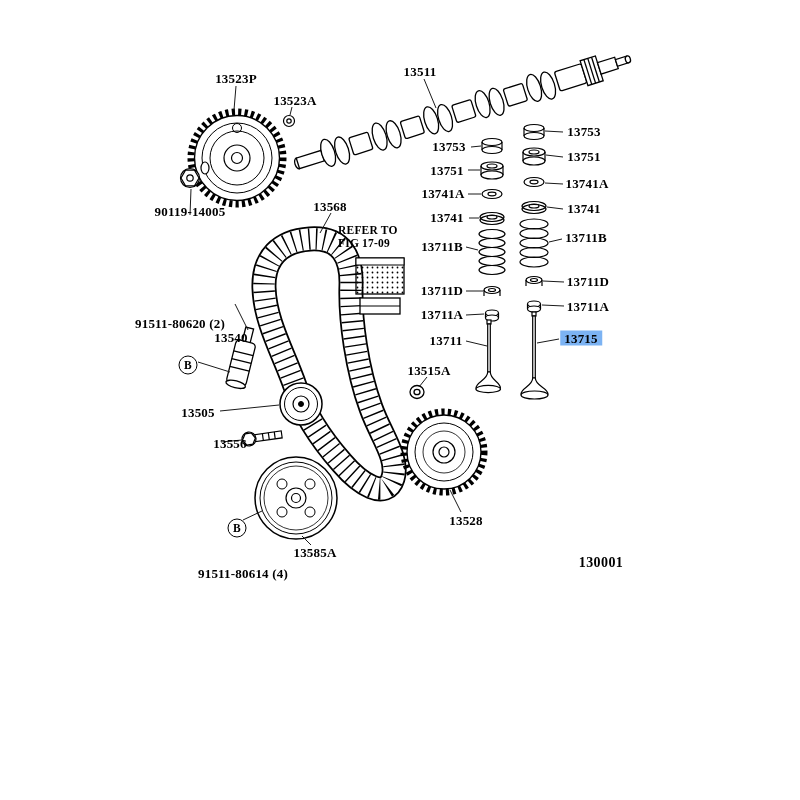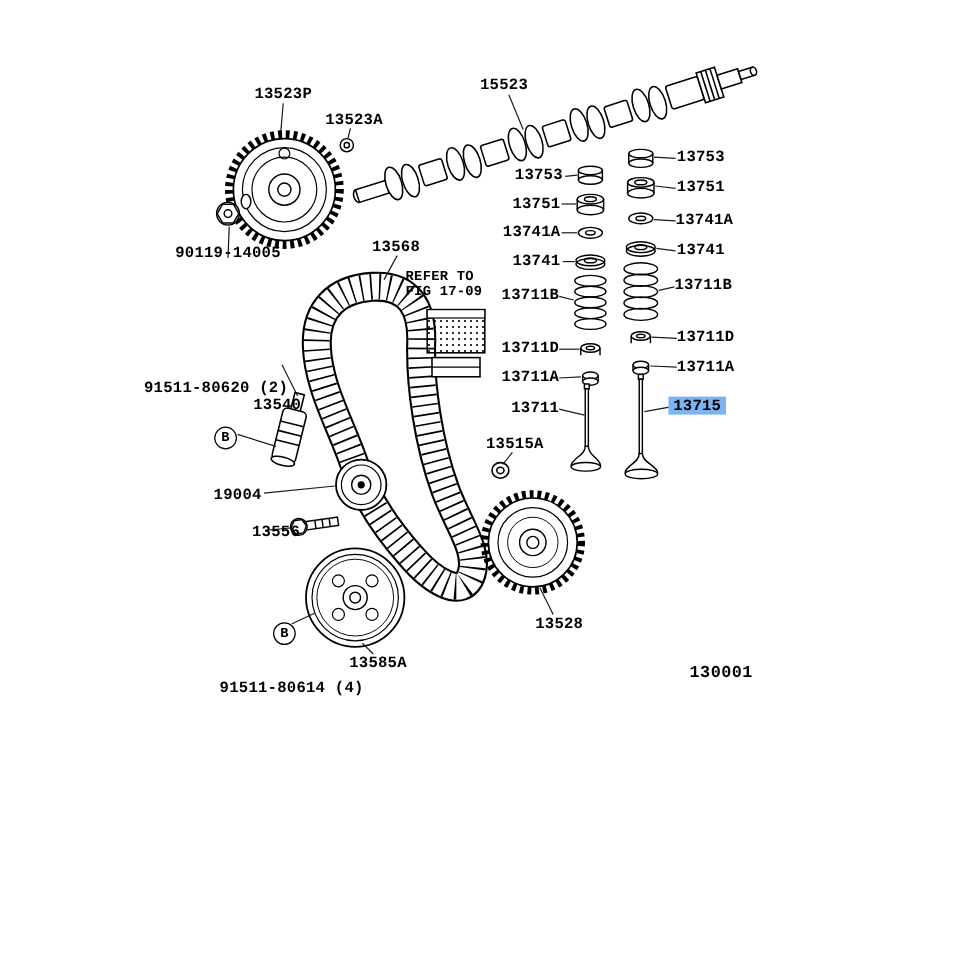--- a/index.html
+++ b/index.html
@@ -1,17 +1,17 @@
 <!DOCTYPE html>
 <html><head>
 <meta charset="utf-8">
 <style>
   html,body{margin:0;padding:0;background:#fff;}
   #canvas{position:relative;width:800px;height:612px;background:var(--bg,#ffffff);
-          font-family:Liberation Mono, monospace;overflow:hidden;}
+          font-family:Liberation Serif, serif;overflow:hidden;}
   #drawing{position:absolute;left:0;top:0;}
   .label{position:absolute;transform:translate(-50%,-50%);font-weight:bold;font-size:13px;
          color:var(--fg,#000);white-space:pre-line;line-height:13px;letter-spacing:.2px;
          text-align:center;}
   .label.note{transform:none;font-size:11.5px;line-height:13px;text-align:left;}
   .label.marker{width:19px;height:19px;border:1.7px solid var(--fg,#000);border-radius:50%;
          display:flex;align-items:center;justify-content:center;font-size:11.5px;
          box-sizing:border-box;line-height:1;}
   .label.ref{font-size:14px;letter-spacing:.4px;}
   .label.highlight{background:var(--hl,#7cb3f3);padding:1px 4px;}
@@ -237,21 +237,21 @@
       <line x1="220" y1="411" x2="279" y2="405"></line>
       <line x1="221" y1="442" x2="242" y2="440"></line>
       <line x1="461" y1="512" x2="450" y2="490"></line>
       <line x1="311" y1="545" x2="302" y2="536"></line>
       <line x1="243" y1="520" x2="262" y2="511"></line>
     </g>
   </svg>
 
   <div id="labels">
       <div class="label part" style="left: 236px; top: 78px;">13523P</div>
-      <div class="label part" style="left: 420px; top: 71px;">15523</div>
+      <div class="label part" style="left: 420px; top: 71px;">13511</div>
       <div class="label part" style="left: 295px; top: 100px;">13523A</div>
       <div class="label part" style="left: 449px; top: 146px;">13753</div>
       <div class="label part" style="left: 584px; top: 131px;">13753</div>
       <div class="label part" style="left: 447px; top: 170px;">13751</div>
       <div class="label part" style="left: 584px; top: 156px;">13751</div>
       <div class="label part" style="left: 443px; top: 193px;">13741A</div>
       <div class="label part" style="left: 587px; top: 183px;">13741A</div>
       <div class="label part" style="left: 447px; top: 217px;">13741</div>
       <div class="label part" style="left: 584px; top: 208px;">13741</div>
       <div class="label part" style="left: 190px; top: 211px;">90119-14005</div>
@@ -263,21 +263,21 @@
       <div class="label part" style="left: 442px; top: 290px;">13711D</div>
       <div class="label part" style="left: 588px; top: 281px;">13711D</div>
       <div class="label part" style="left: 231px; top: 296px; margin-top: 41px;">13540</div>
       <div class="label part" style="left: 442px; top: 314px;">13711A</div>
       <div class="label part" style="left: 588px; top: 306px;">13711A</div>
       <div class="label part" style="left: 180px; top: 323px;">91511-80620 (2)</div>
       <div class="label part" style="left: 446px; top: 340px;">13711</div>
       <div class="label part highlight" style="left: 581px; top: 338px; text-align: right;">13715</div>
       <div class="label marker" style="left: 188px; top: 365px;">B</div>
       <div class="label part" style="left: 429px; top: 370px;">13515A</div>
-      <div class="label part" style="left: 198px; top: 412px;">19004</div>
+      <div class="label part" style="left: 198px; top: 412px;">13505</div>
       <div class="label part" style="left: 200px; top: 443px; margin-left: 30px;">13556</div>
       <div class="label part" style="left: 466px; top: 520px;">13528</div>
       <div class="label part" style="left: 315px; top: 552px;">13585A</div>
       <div class="label marker" style="left: 237px; top: 528px;">B</div>
       <div class="label part" style="left: 243px; top: 573px;">91511-80614 (4)</div>
       <div class="label ref" style="left: 601px; top: 562px;">130001</div>
     </div>
 </div>
 
 </body></html>

